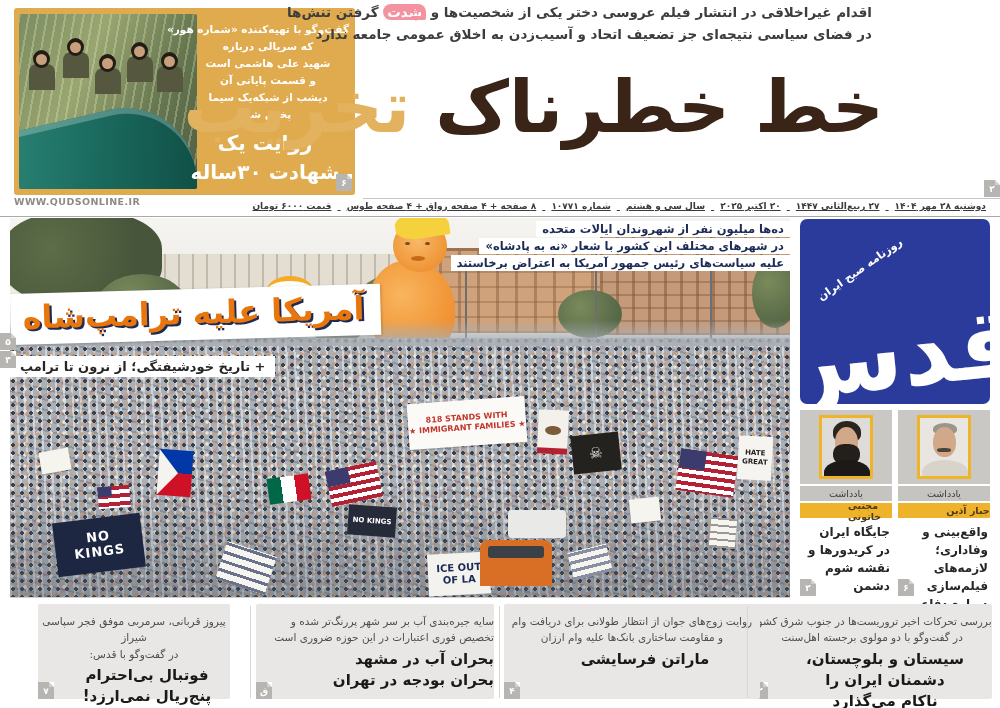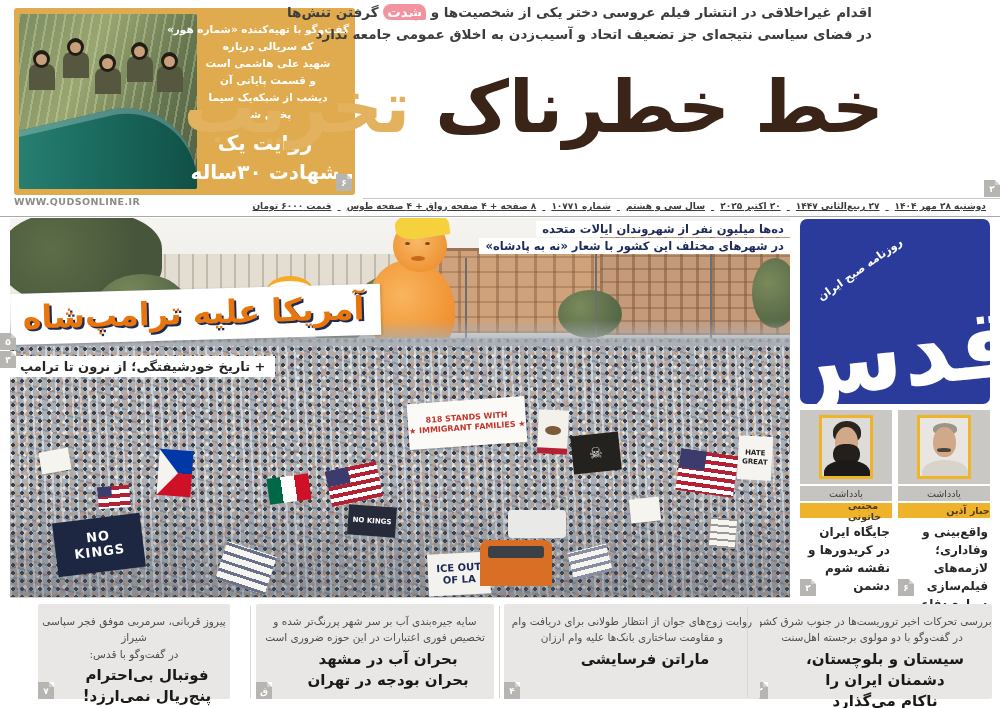--- a/index.html
+++ b/index.html
@@ -196,21 +196,21 @@
   .nauthor { margin-top:2px; height:15px; background:#efb32b; color:#4e3b12; font-size:9.5px; font-weight:bold;
              display:flex; align-items:center; justify-content:center;padding-left:48px; }
   .nheadline { margin-top:5px; font-size:12px; font-weight:bold; color:#262626; text-align:right;
                direction:rtl; line-height:1.5; padding:0 2px; }
   .note .ptag { left:0; bottom:0; }
 
   
   .bbox { position:absolute; top:604px; height:95px; background:#e8e7e5; border-radius:2px;
           text-align:center; direction:rtl; padding-top:9px; }
   .b1 { left:752px; width:240px; } .b2 { left:504px; width:256px; }
-  .b3 { left:256px; width:238px; } .b4 { left:8px; width:192px;margin-left:30px; }
+  .b3 { left:256px; width:238px;text-align:right; } .b4 { left:8px; width:192px;margin-left:30px; }
   .bk { font-size:10.5px; color:#4e4e4e; line-height:1.55; }
   .bh { margin-top:3px; font-size:15px; font-weight:bold; color:#191919; line-height:1.4;padding-left:26px; }
   .bbox .ptag { left:0; bottom:0; }
   .vdiv { position:absolute; top:606px; height:92px; width:1px; background:#d7d6d3; }
   .vd1 { left:250px; } .vd2 { left:499px; } .vd3 { left:747px; }
 </style>
 </head>
 <body>
 
 <div class="page">
@@ -348,20 +348,23 @@
     <div class="truck"></div>
     <div class="van"></div>
 
     <div class="pkick">
       <div class="pk-line">
           <span>ده‌ها میلیون نفر از شهروندان ایالات متحده</span>
         </div>
       <div class="pk-line">
           <span>در شهرهای مختلف این کشور با شعار «نه به پادشاه»</span>
         </div>
+      <div class="pk-line">
+          <span>علیه سیاست‌های رئیس جمهور آمریکا به اعتراض برخاستند</span>
+        </div>
     </div>
     <div class="phead">
       <span>آمریکا علیه ترامپ‌شاه</span>
     </div>
     <div class="psub">+ تاریخ خودشیفتگی؛ از نرون تا ترامپ</div>
   </div>
   <div class="ptag edgetag5">۵</div>
   <div class="ptag edgetag3">۳</div>
 
   <div class="logo">

